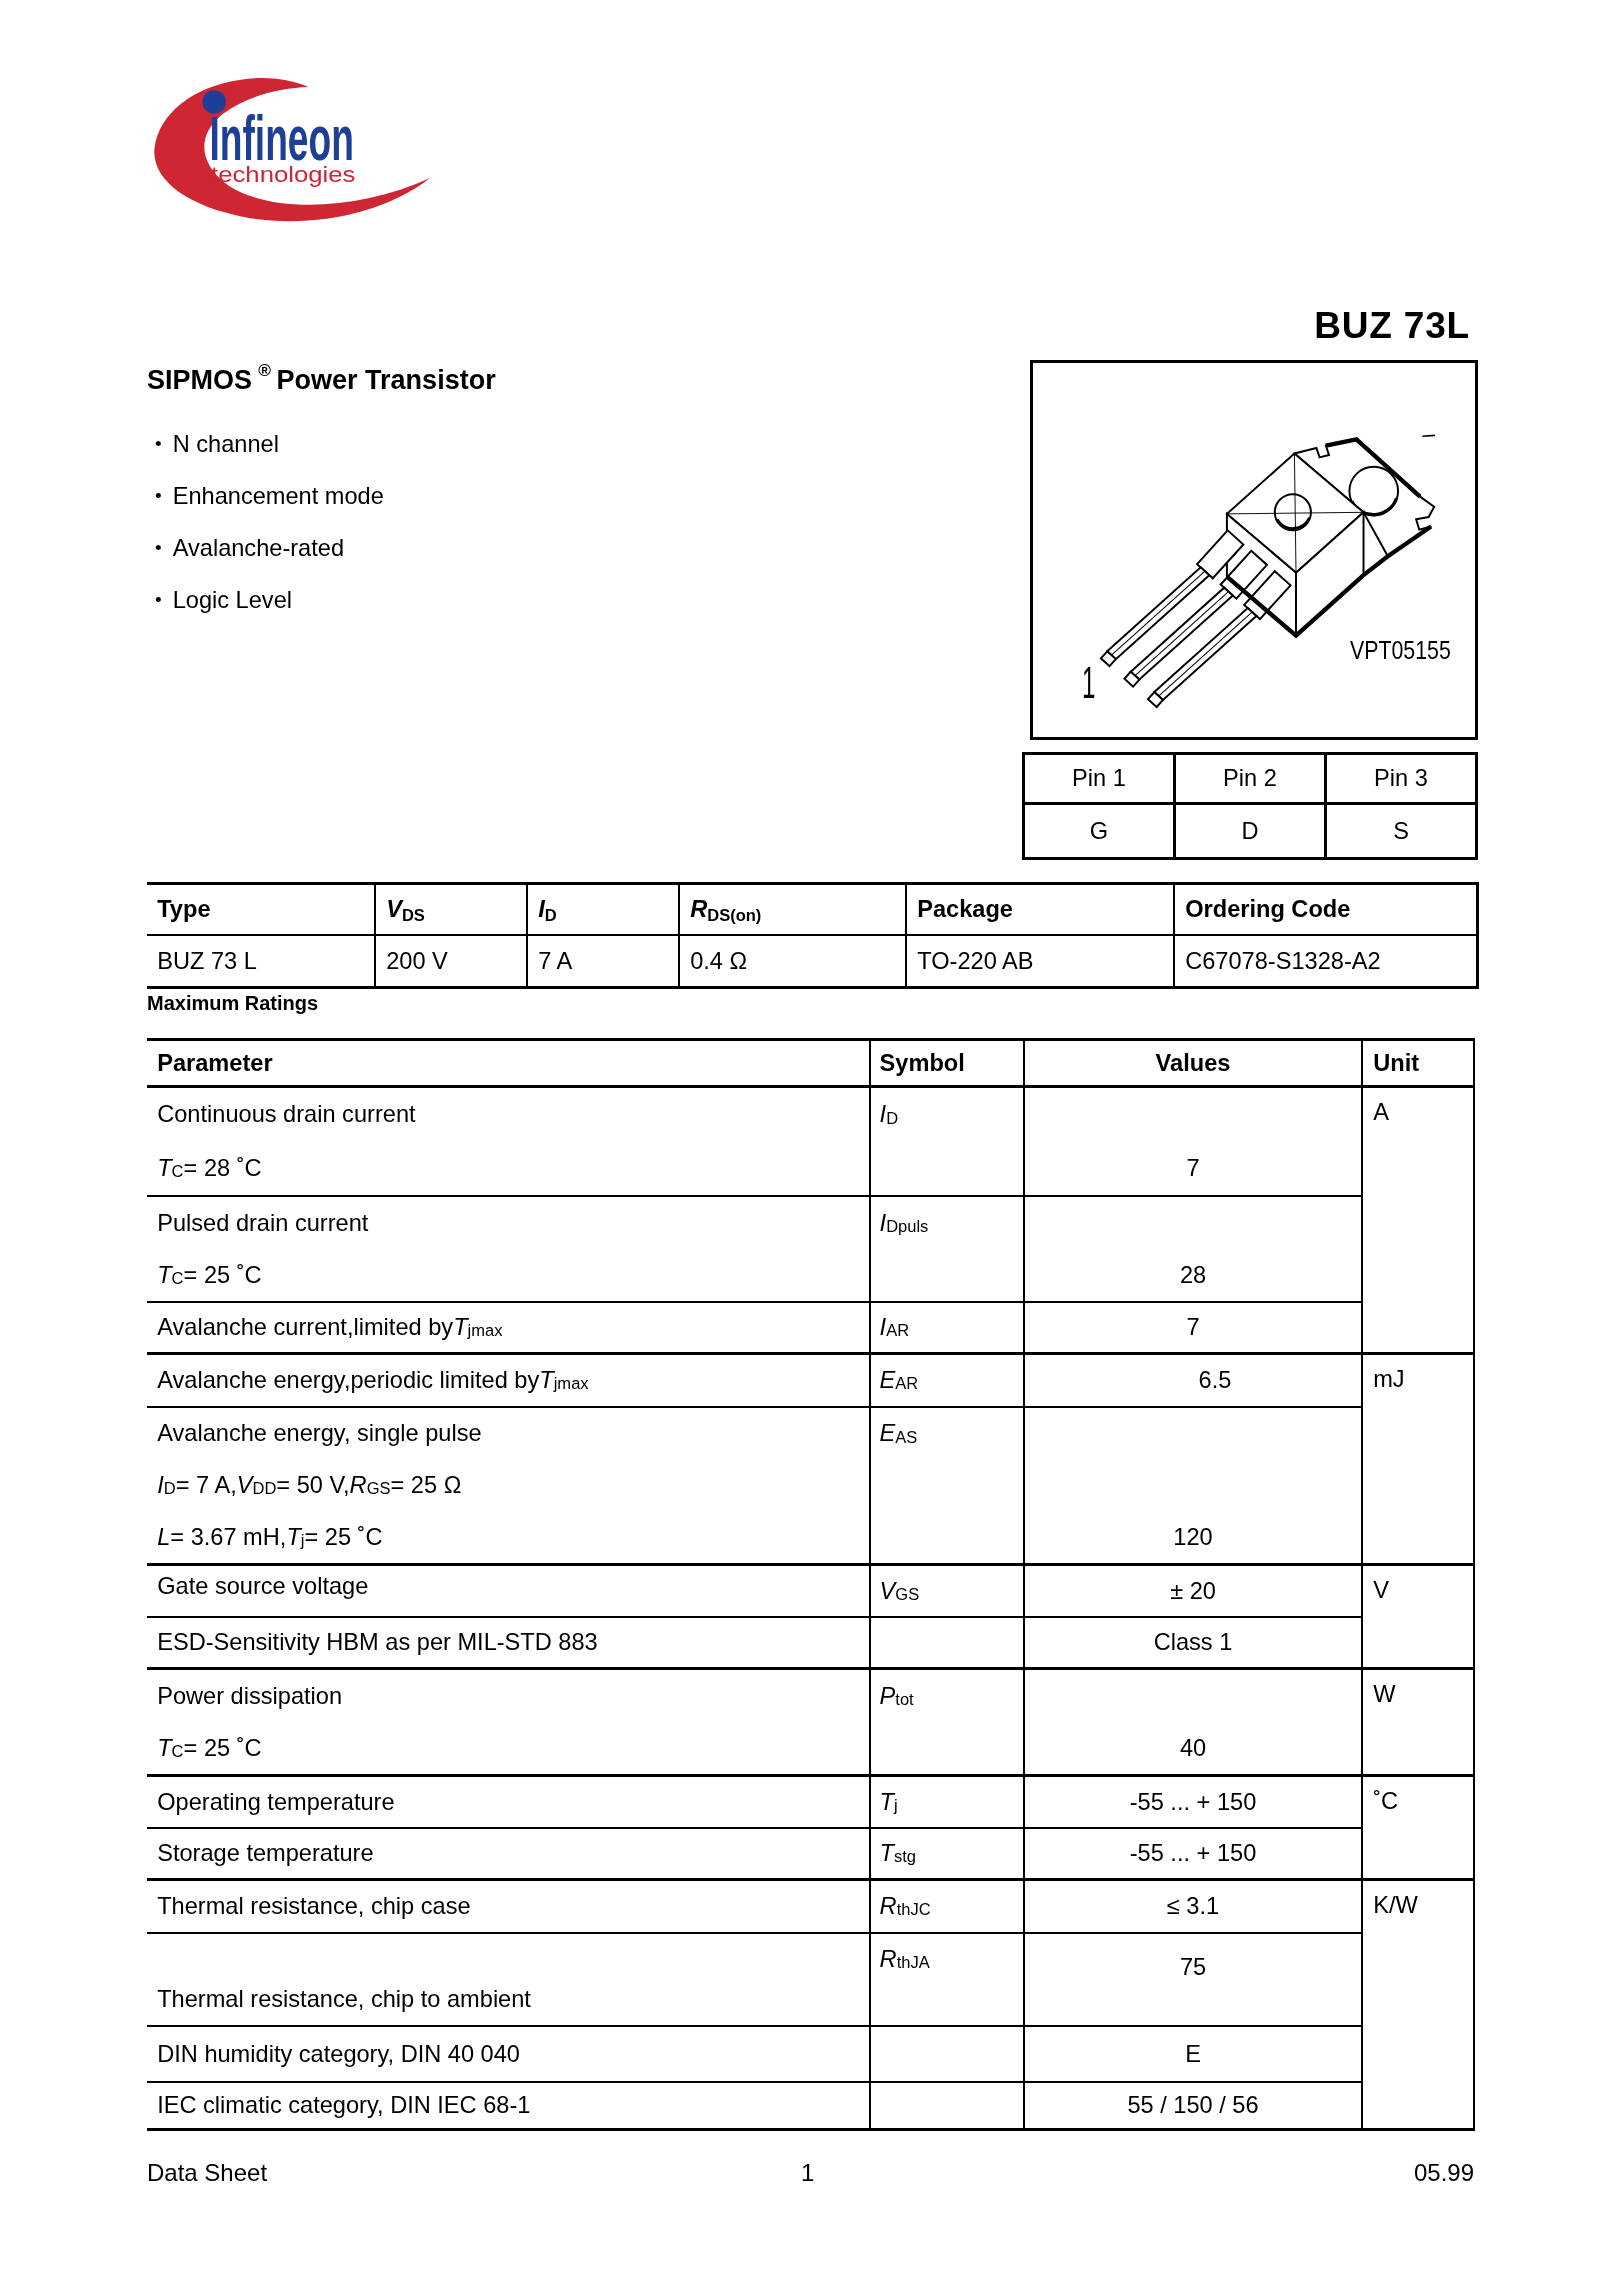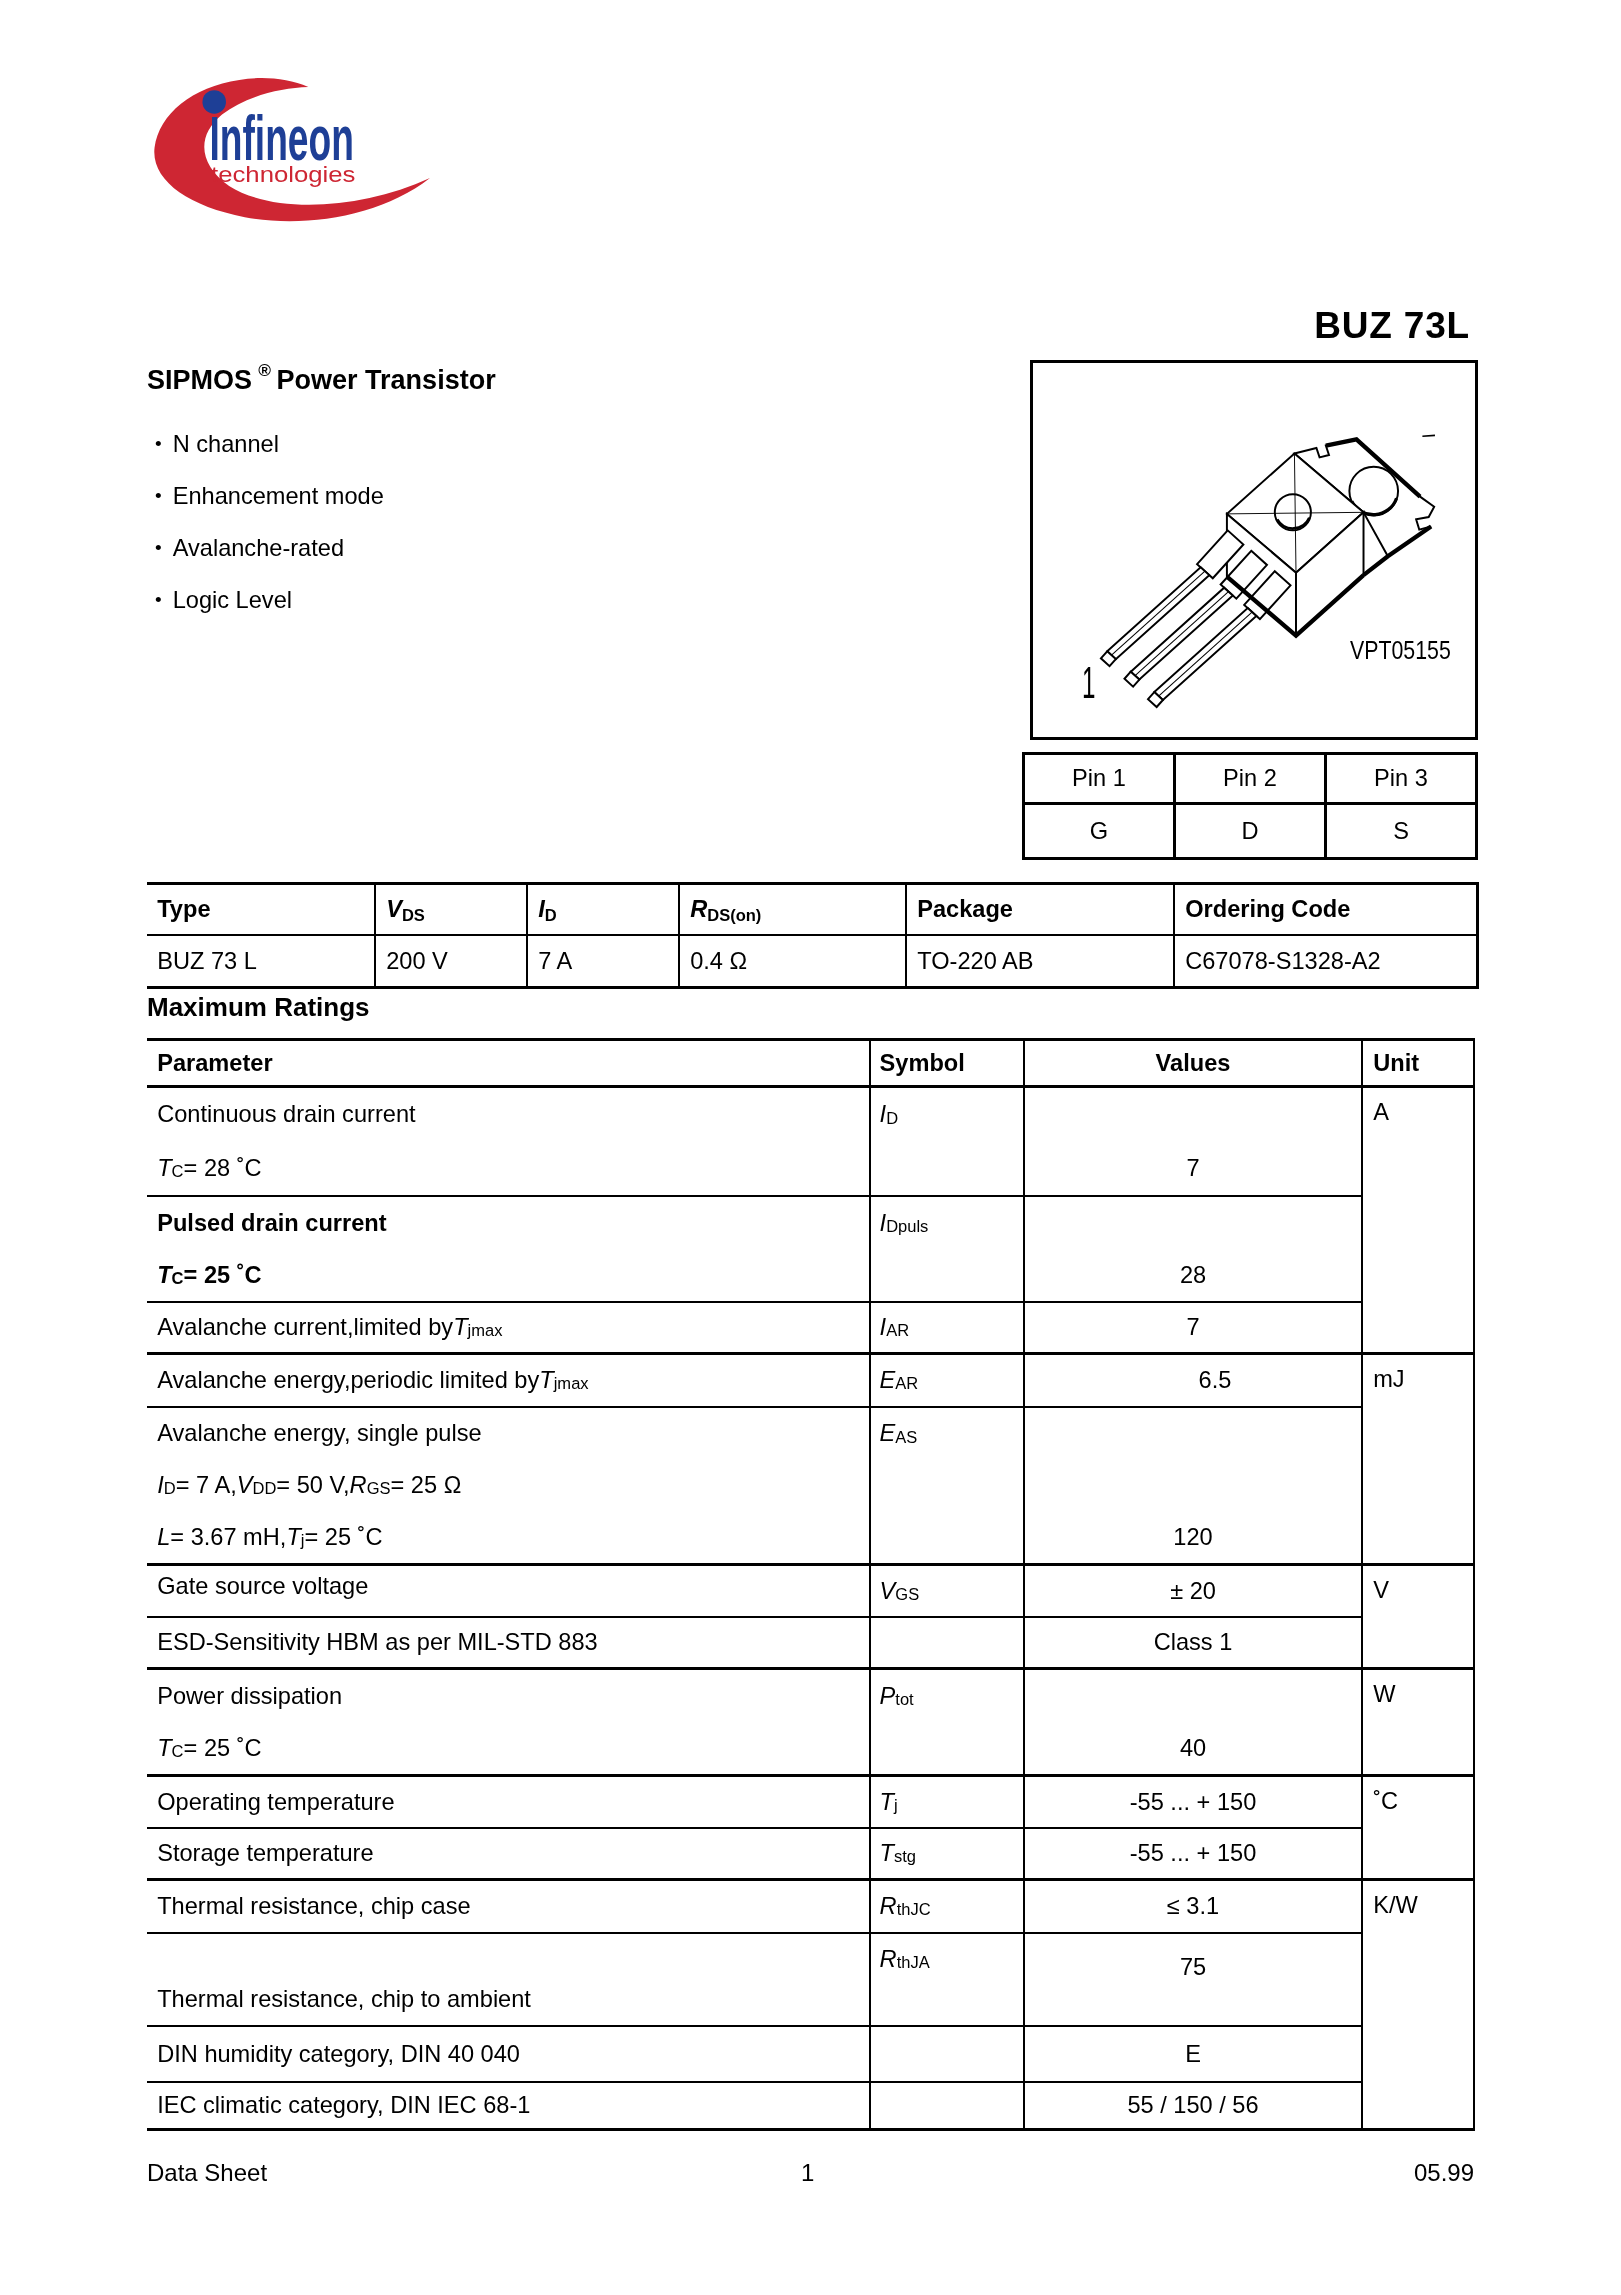--- a/index.html
+++ b/index.html
@@ -33,21 +33,21 @@
   .pin-table td{border:3.1px solid #000; height:52px; text-align:center; vertical-align:middle;}
   
   .type-table{left:147px; top:882px;}
   .type-table table{width:1331px;}
   .type-table th{border-top:3.1px solid #000; border-bottom:2.4px solid #000; border-right:2.4px solid #000;
      height:49px; text-align:left; vertical-align:middle; padding-left:10.2px; font-weight:bold;}
   .type-table td{border-bottom:3.1px solid #000; border-right:2.4px solid #000;
      height:50px; text-align:left; vertical-align:middle; padding-left:10.2px;}
   .type-table th:last-child,.type-table td:last-child{border-right:3.1px solid #000;}
   
-  .section-title{left:147px; top:992px; font-size:26px; font-weight:bold;}
+  .section-title{left:147px; top:992px; font-size:20px; font-weight:bold;}
   
   .ratings-table{left:147px; top:1038px;}
   .ratings-table table{width:1328px;}
   .ratings-table th{border-top:3.9px solid #000; border-bottom:3.9px solid #000; height:44px;
       vertical-align:middle; text-align:left; font-weight:bold;}
   .ratings-table th.c-param{padding-left:10.2px;}
   .ratings-table th.c-sym{padding-left:8.6px; border-left:2.4px solid #000;}
   .ratings-table th.c-val{text-align:center; border-left:2.4px solid #000;}
   .ratings-table th.c-unit{padding-left:10.2px; border-left:2.4px solid #000; border-right:2.4px solid #000;}
   .ratings-table td.c-param{}
@@ -242,21 +242,21 @@
                 <div class="line center"></div>
                 <div class="line center">7</div>
               </div>
             </td>
             <td class="c-unit" rowspan="3">
               <div class="unit-line">A</div>
             </td>
           </tr>
           <tr class="sep-thin">
             <td class="c-param bb">
-              <div class="lines" style="height: 104px; font-weight: bold;">
+              <div class="lines" style="height: 104px;">
                 <div class="line pl">
                   <span>Pulsed drain current</span>
                 </div>
                 <div class="line pl">
                   <span class="seg-i">T</span>
                   <span class="seg-s">C</span>
                   <span> = 25 ˚C</span>
                 </div>
               </div>
             </td>

